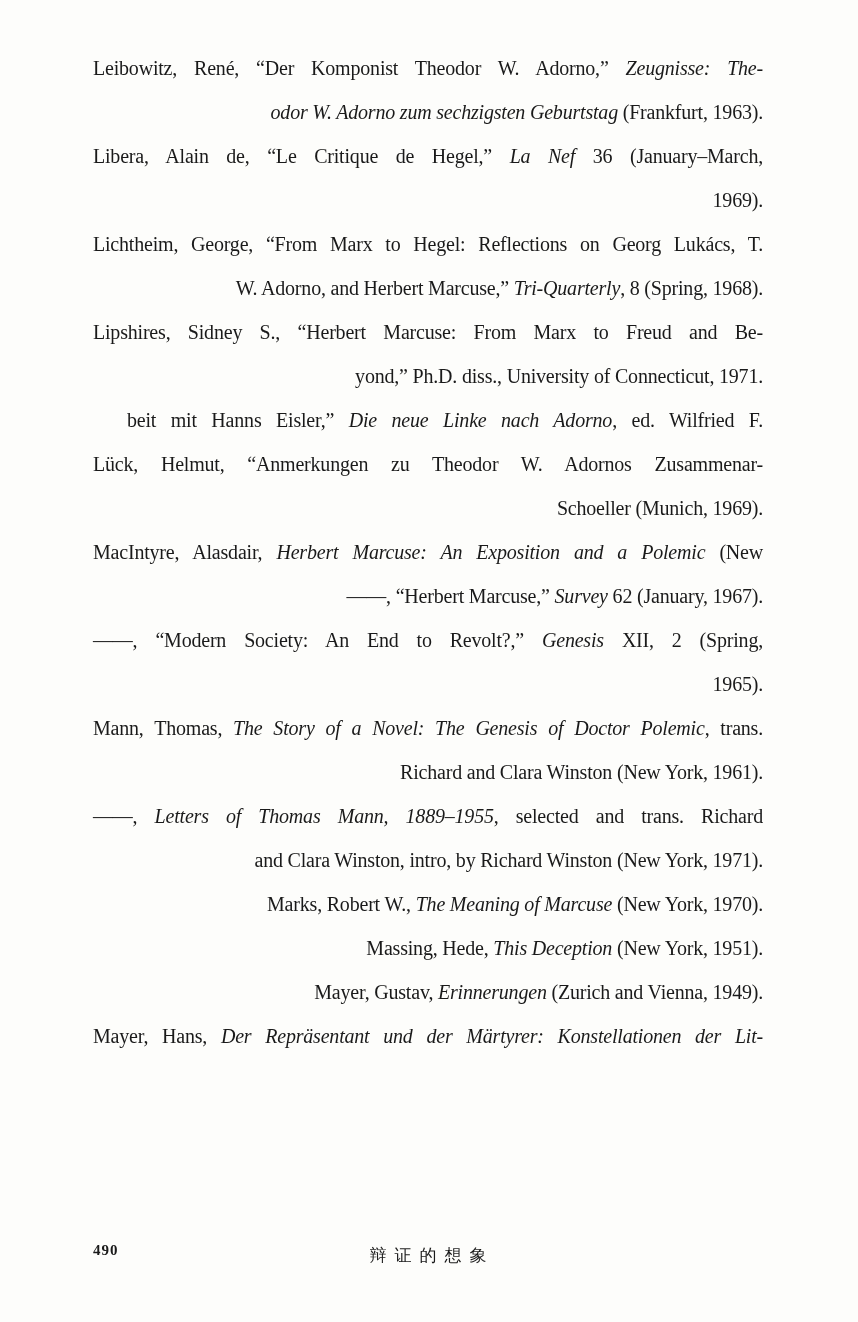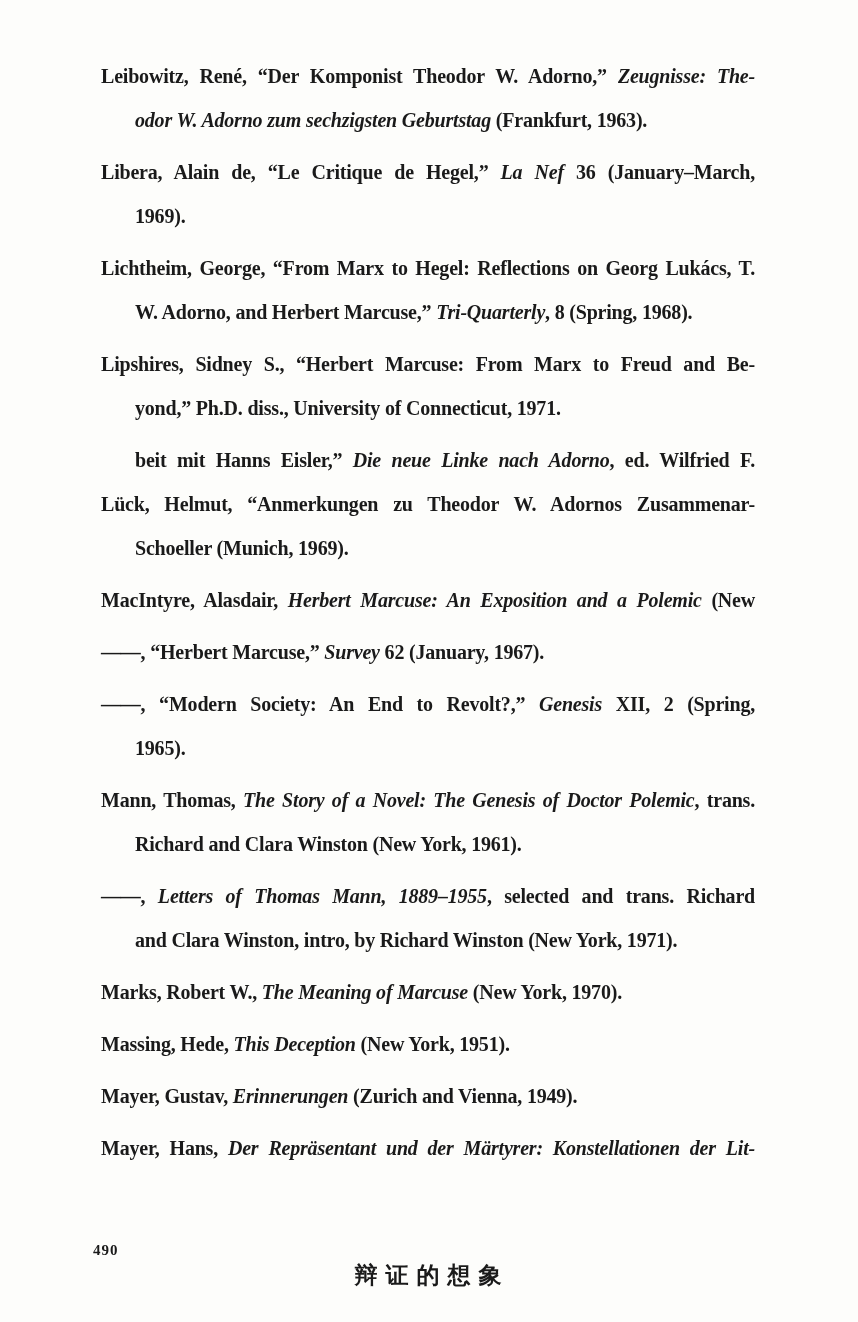--- a/index.html
+++ b/index.html
@@ -22,23 +22,23 @@
   }
   .bib {
     position: absolute;
     left: 93px;
     top: 46px;
     width: 670px;
     font-size: 20px;
     line-height: 44px;
     letter-spacing: -0.2px;
   }
-  .entry { margin: 8px; font-weight: bold; }
+  .entry { margin: 0; }
   .line {
-    text-align: left;
+    text-align: right;
     white-space: normal;
     height: 44px;
   }
   .line.j {
     text-align: justify;
     text-align-last: justify;
   }
   .line.cont {
     padding-left: 34px;
   }
@@ -56,24 +56,24 @@
     position: absolute;
     left: 0;
     top: 0;
     font-size: 15px;
     font-weight: bold;
     letter-spacing: 1px;
   }
   .runtitle {
     position: absolute;
     left: 50%;
-    top: 18px;
+    top: 2px;
     transform: translateX(-50%);
-    font-size: 23px;
-    font-weight: bold;
+    font-size: 17px;
+    font-weight: normal;
     letter-spacing: 8px;
     padding-left: 8px;
     white-space: nowrap;
   }
 </style>
 </head>
 <body>
 
 <div class="page">
 

